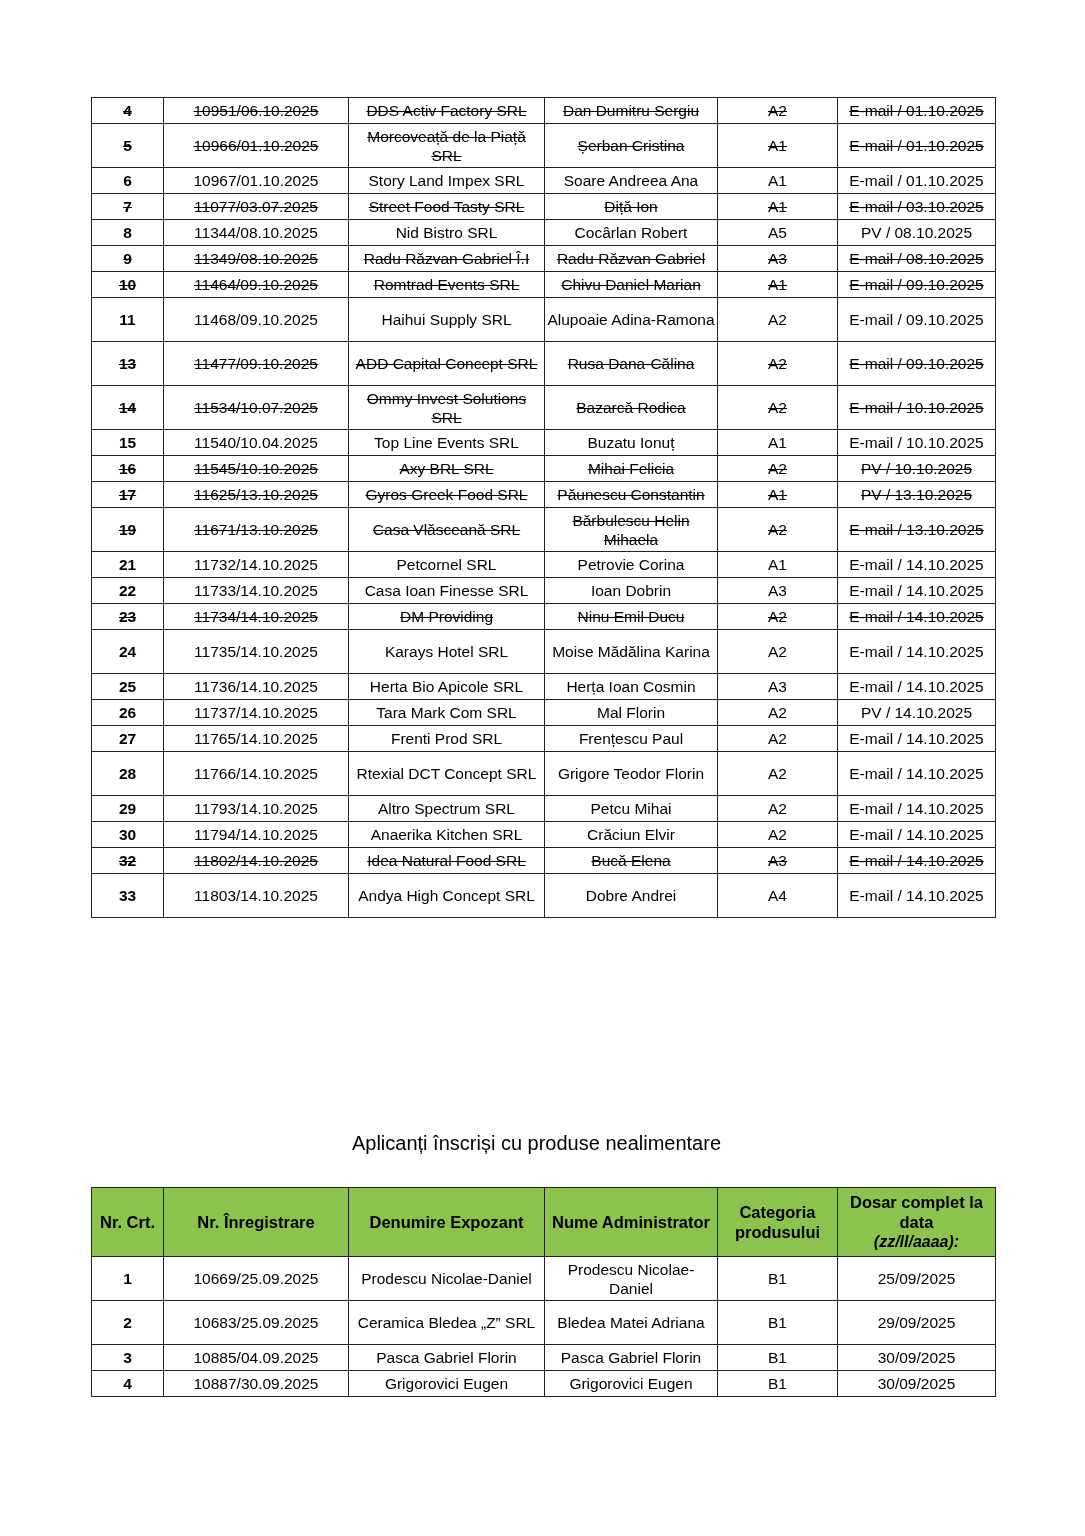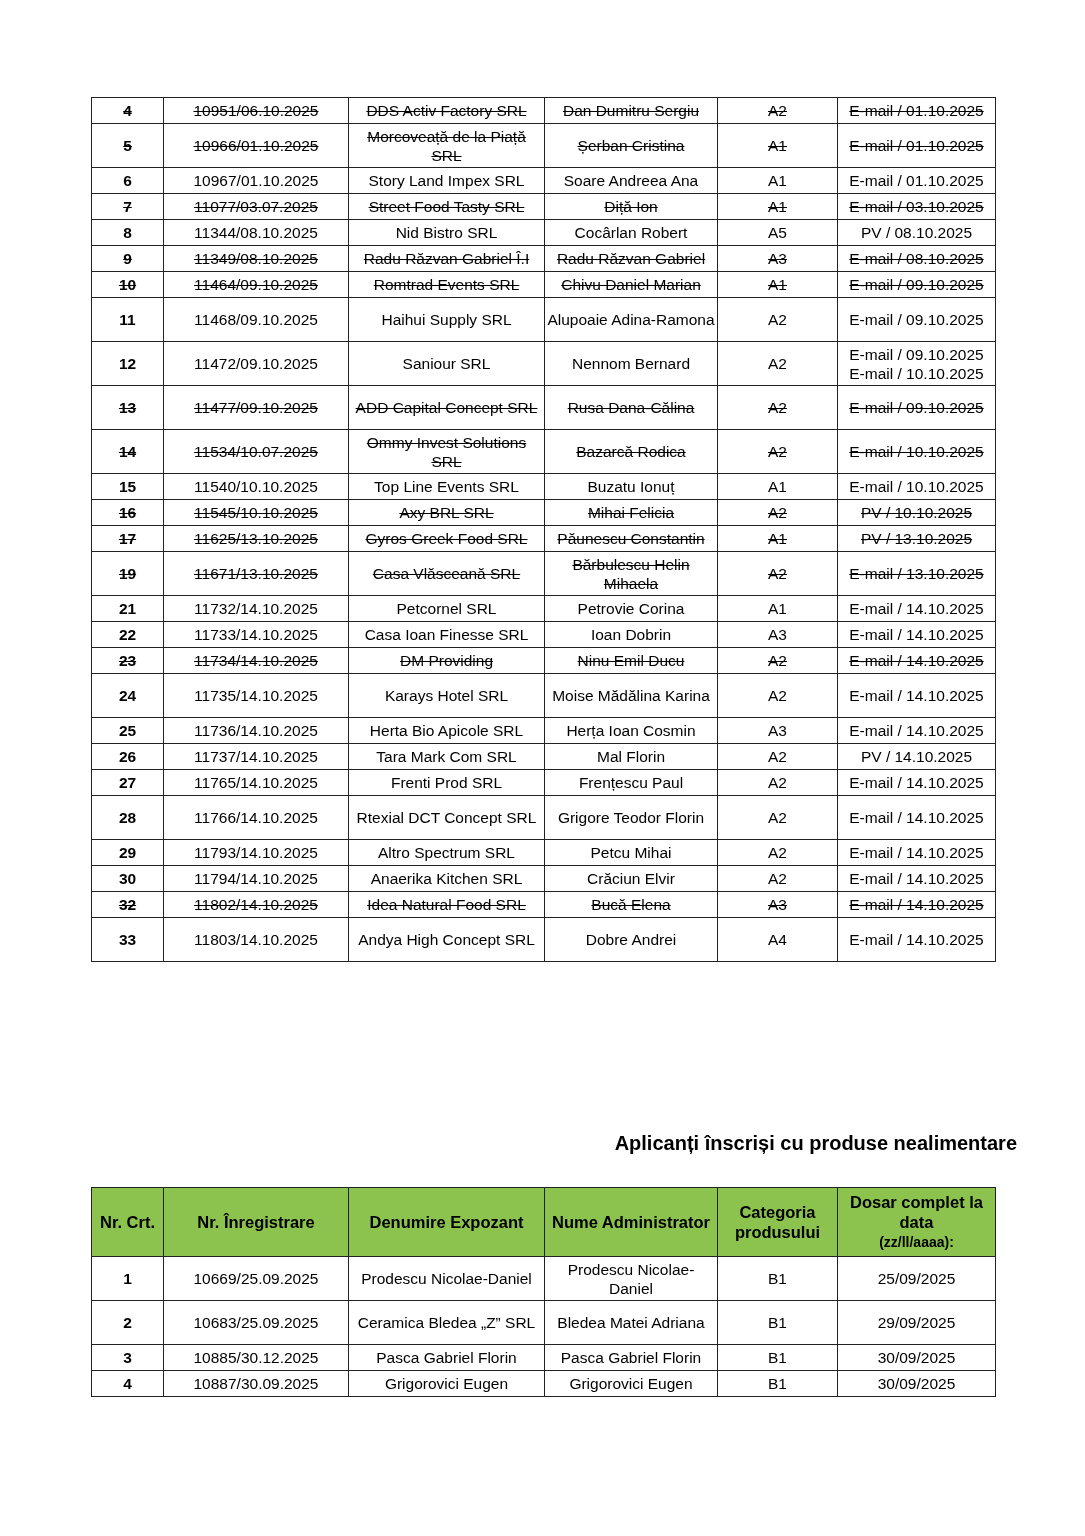--- a/index.html
+++ b/index.html
@@ -7,22 +7,22 @@
   table { border-collapse:collapse; position:absolute; left:91px; table-layout:fixed; width:904px; }
   td, th { border:1.3px solid #222; text-align:center; vertical-align:middle; font-size:15.5px; line-height:19px; padding:0 2px; }
   col.c1 { width:72px; } col.c2 { width:185px; } col.c3 { width:196px; } col.c4 { width:173px; } col.c5 { width:120px; } col.c6 { width:158px; }
   td.nr { font-weight:bold; }
   tr.h27 td { height:25px; }
   tr.h45 td { height:43px; }
   .struck td span.s { text-decoration:line-through; }
   #t1 { top:97px; }
   #t2 { top:1187px; }
   #t2 th { background:#8cc34f; font-weight:bold; font-size:16.5px; height:68px; line-height:20px; }
-  #t2 th .small { font-weight:bold; font-size:14px; }
-  .section-title { position:absolute; left:0; width:1017px; top:1132px; text-align:right; font-weight:bold; font-size:20px; }
+  #t2 th .small { font-weight:bold; font-size:16px;font-style:italic; }
+  .section-title { position:absolute; left:0; width:1017px; top:1132px; text-align:center; font-weight:normal; font-size:20px;padding-left:28px; }
 </style>
 </head>
 <body>
 
 <table id="t1">
   <colgroup>
       <col class="c1">
       <col class="c2">
       <col class="c3">
       <col class="c4">
@@ -87,47 +87,39 @@
         <td><span class="s">E-mail / 09.10.2025</span></td>
       </tr>
       <tr class="h45">
         <td class="nr"><span class="s">11</span></td>
         <td><span class="s">11468/09.10.2025</span></td>
         <td><span class="s">Haihui Supply SRL</span></td>
         <td><span class="s">Alupoaie Adina-Ramona</span></td>
         <td><span class="s">A2</span></td>
         <td><span class="s">E-mail / 09.10.2025</span></td>
       </tr>
-      <tr class="h45">
-        <td class="nr"><span class="s">12</span></td>
-        <td><span class="s">11472/09.10.2025</span></td>
-        <td><span class="s">Saniour SRL</span></td>
-        <td><span class="s">Nennom Bernard</span></td>
-        <td><span class="s">A2</span></td>
-        <td><span class="s">E-mail / 09.10.2025</span><br><span class="s">E-mail / 10.10.2025</span></td>
-      </tr>
       <tr class="h45 struck">
         <td class="nr"><span class="s">13</span></td>
         <td><span class="s">11477/09.10.2025</span></td>
         <td><span class="s">ADD Capital Concept SRL</span></td>
         <td><span class="s">Rusa Dana-Călina</span></td>
         <td><span class="s">A2</span></td>
         <td><span class="s">E-mail / 09.10.2025</span></td>
       </tr>
       <tr class="h45 struck">
         <td class="nr"><span class="s">14</span></td>
         <td><span class="s">11534/10.07.2025</span></td>
         <td><span class="s">Ommy Invest Solutions SRL</span></td>
         <td><span class="s">Bazarcă Rodica</span></td>
         <td><span class="s">A2</span></td>
         <td><span class="s">E-mail / 10.10.2025</span></td>
       </tr>
       <tr class="h27">
         <td class="nr"><span class="s">15</span></td>
-        <td><span class="s">11540/10.10.2025</span></td>
+        <td><span class="s">11540/10.04.2025</span></td>
         <td><span class="s">Top Line Events SRL</span></td>
         <td><span class="s">Buzatu Ionuț</span></td>
         <td><span class="s">A1</span></td>
         <td><span class="s">E-mail / 10.10.2025</span></td>
       </tr>
       <tr class="h27 struck">
         <td class="nr"><span class="s">16</span></td>
         <td><span class="s">11545/10.10.2025</span></td>
         <td><span class="s">Axy BRL SRL</span></td>
         <td><span class="s">Mihai Felicia</span></td>
@@ -285,21 +277,21 @@
       <tr class="h45">
         <td class="nr"><span class="s">2</span></td>
         <td><span class="s">10683/25.09.2025</span></td>
         <td><span class="s">Ceramica Bledea „Z” SRL</span></td>
         <td><span class="s">Bledea Matei Adriana</span></td>
         <td><span class="s">B1</span></td>
         <td><span class="s">29/09/2025</span></td>
       </tr>
       <tr class="h27">
         <td class="nr"><span class="s">3</span></td>
-        <td><span class="s">10885/30.12.2025</span></td>
+        <td><span class="s">10885/04.09.2025</span></td>
         <td><span class="s">Pasca Gabriel Florin</span></td>
         <td><span class="s">Pasca Gabriel Florin</span></td>
         <td><span class="s">B1</span></td>
         <td><span class="s">30/09/2025</span></td>
       </tr>
       <tr class="h27">
         <td class="nr"><span class="s">4</span></td>
         <td><span class="s">10887/30.09.2025</span></td>
         <td><span class="s">Grigorovici Eugen</span></td>
         <td><span class="s">Grigorovici Eugen</span></td>

